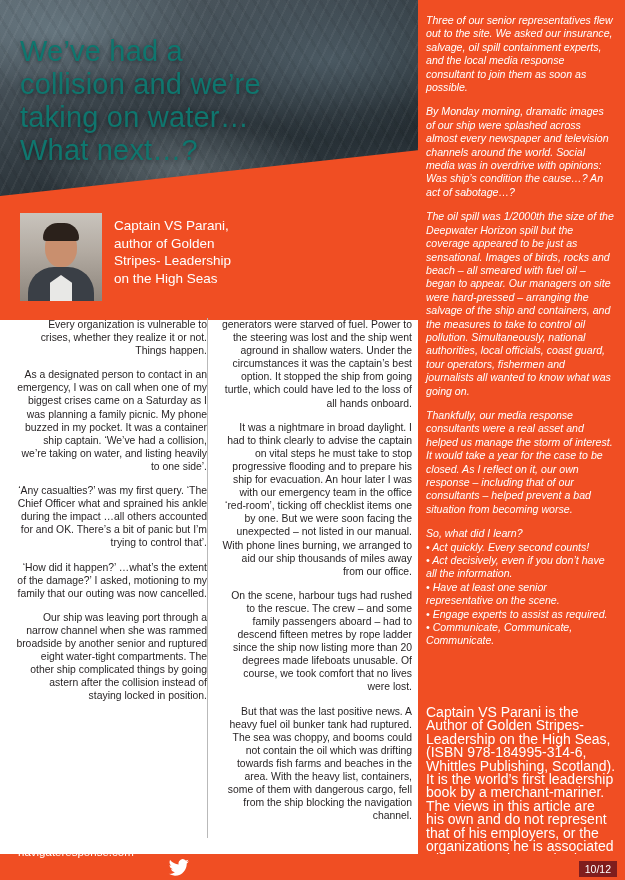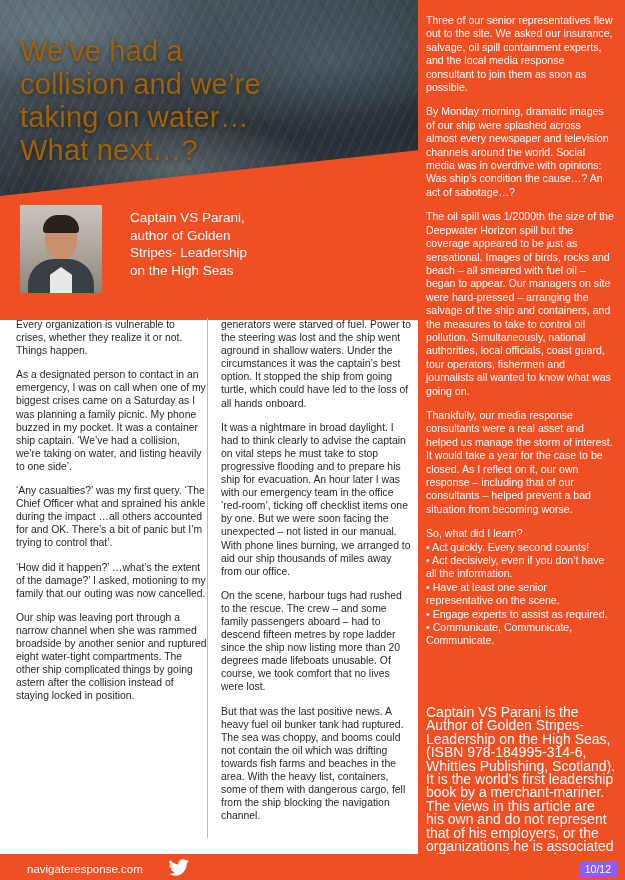--- a/index.html
+++ b/index.html
@@ -38,21 +38,21 @@
     content: "";
     position: absolute; left:0; top:0; right:0; bottom:0;
     background:
       repeating-linear-gradient(115deg, rgba(255,255,255,.045) 0px, rgba(255,255,255,.045) 2px, rgba(0,0,0,0) 2px, rgba(0,0,0,0) 9px),
       repeating-linear-gradient(58deg, rgba(0,0,0,.05) 0px, rgba(0,0,0,.05) 3px, rgba(0,0,0,0) 3px, rgba(0,0,0,0) 14px);
   }
   .hero-title {
     position: absolute;
     left: 20px; top: 16px;
     width: 380px;
-    color: #a16207;
+    color: #0f766e;
     font-size: 29px;
     line-height: 33px;
     font-weight: normal;
     letter-spacing: .2px;
     text-shadow: 0 1px 4px rgba(0,0,0,.45);
     white-space: pre-line;
   }
 
   
   .right-col {
@@ -61,40 +61,41 @@
     width: 207px; height: 880px;
     background: #f04e23;
   }
   .right-col-inner {
     position: absolute;
     left: 426px; top: 14px;
     width: 188px;
     color: #ffffff;
     font-size: 10.6px;
     line-height: 13.4px;
+    font-style: italic;
   }
   .right-col-inner p { margin: 0 0 11px 0; }
 
   
   .orange-wedge {
     position: absolute;
     left: 0; top: 150px;
     width: 420px; height: 170px;
     background: #f04e23;
     clip-path: polygon(0 46px, 420px 0px, 420px 170px, 0 170px);
   }
 
   
   .author {
     position: absolute;
-    left: 20px; top: 205px;
+    left: 20px; top: 213px;
     width: 390px;
     height: 92px;
     display: flex;
-    gap: 28px;
+    gap: 12px;
   }
   .author-photo {
     width: 82px; height: 88px;
     background: linear-gradient(180deg, #c9c4bd 0%, #b2aaa1 45%, #8d857c 100%);
     position: relative;
     overflow: hidden;
     flex: 0 0 auto;
   }
   .author-photo .head {
     position: absolute;
@@ -139,21 +140,21 @@
     width: 396px;
     display: flex;
     gap: 14px;
   }
   .col {
     width: 191px;
     color: #231f20;
     font-size: 10.4px;
     line-height: 13.1px;
   }
-  .col p { margin: 0 0 11px 0; }
+  .col p { margin: 0 0 11px 0; text-align: right; }
   .col-divider {
     position: absolute;
     left: 207px; top: 318px;
     width: 1px; height: 520px;
     background: #b9b9b9;
   }
 
   
   .bio-box {
     position: absolute;
@@ -172,34 +173,33 @@
 
   
   .footer {
     position: absolute;
     left: 0; bottom: 0;
     width: 625px; height: 26px;
     background: #f04e23;
   }
   .footer-site {
     position: absolute;
-    left: 18px; bottom: 5px;
+    left: 18px; bottom: 22px;
     color: #ffffff;
     font-size: 11.5px;
-    margin-left: 9px;
   }
   .twitter-bird {
     position: absolute;
     left: 168px; bottom: 3px;
     width: 22px; height: 18px;
   }
   .page-num {
     position: absolute;
     right: 8px; bottom: 3px;
-    background: #8b5cf6;
+    background: #7f1d1d;
     color: #ffffff;
     font-size: 10.5px;
     padding: 2px 6px;
   }
 </style>
 </head>
 <body>
 
 <div id="page">
 

